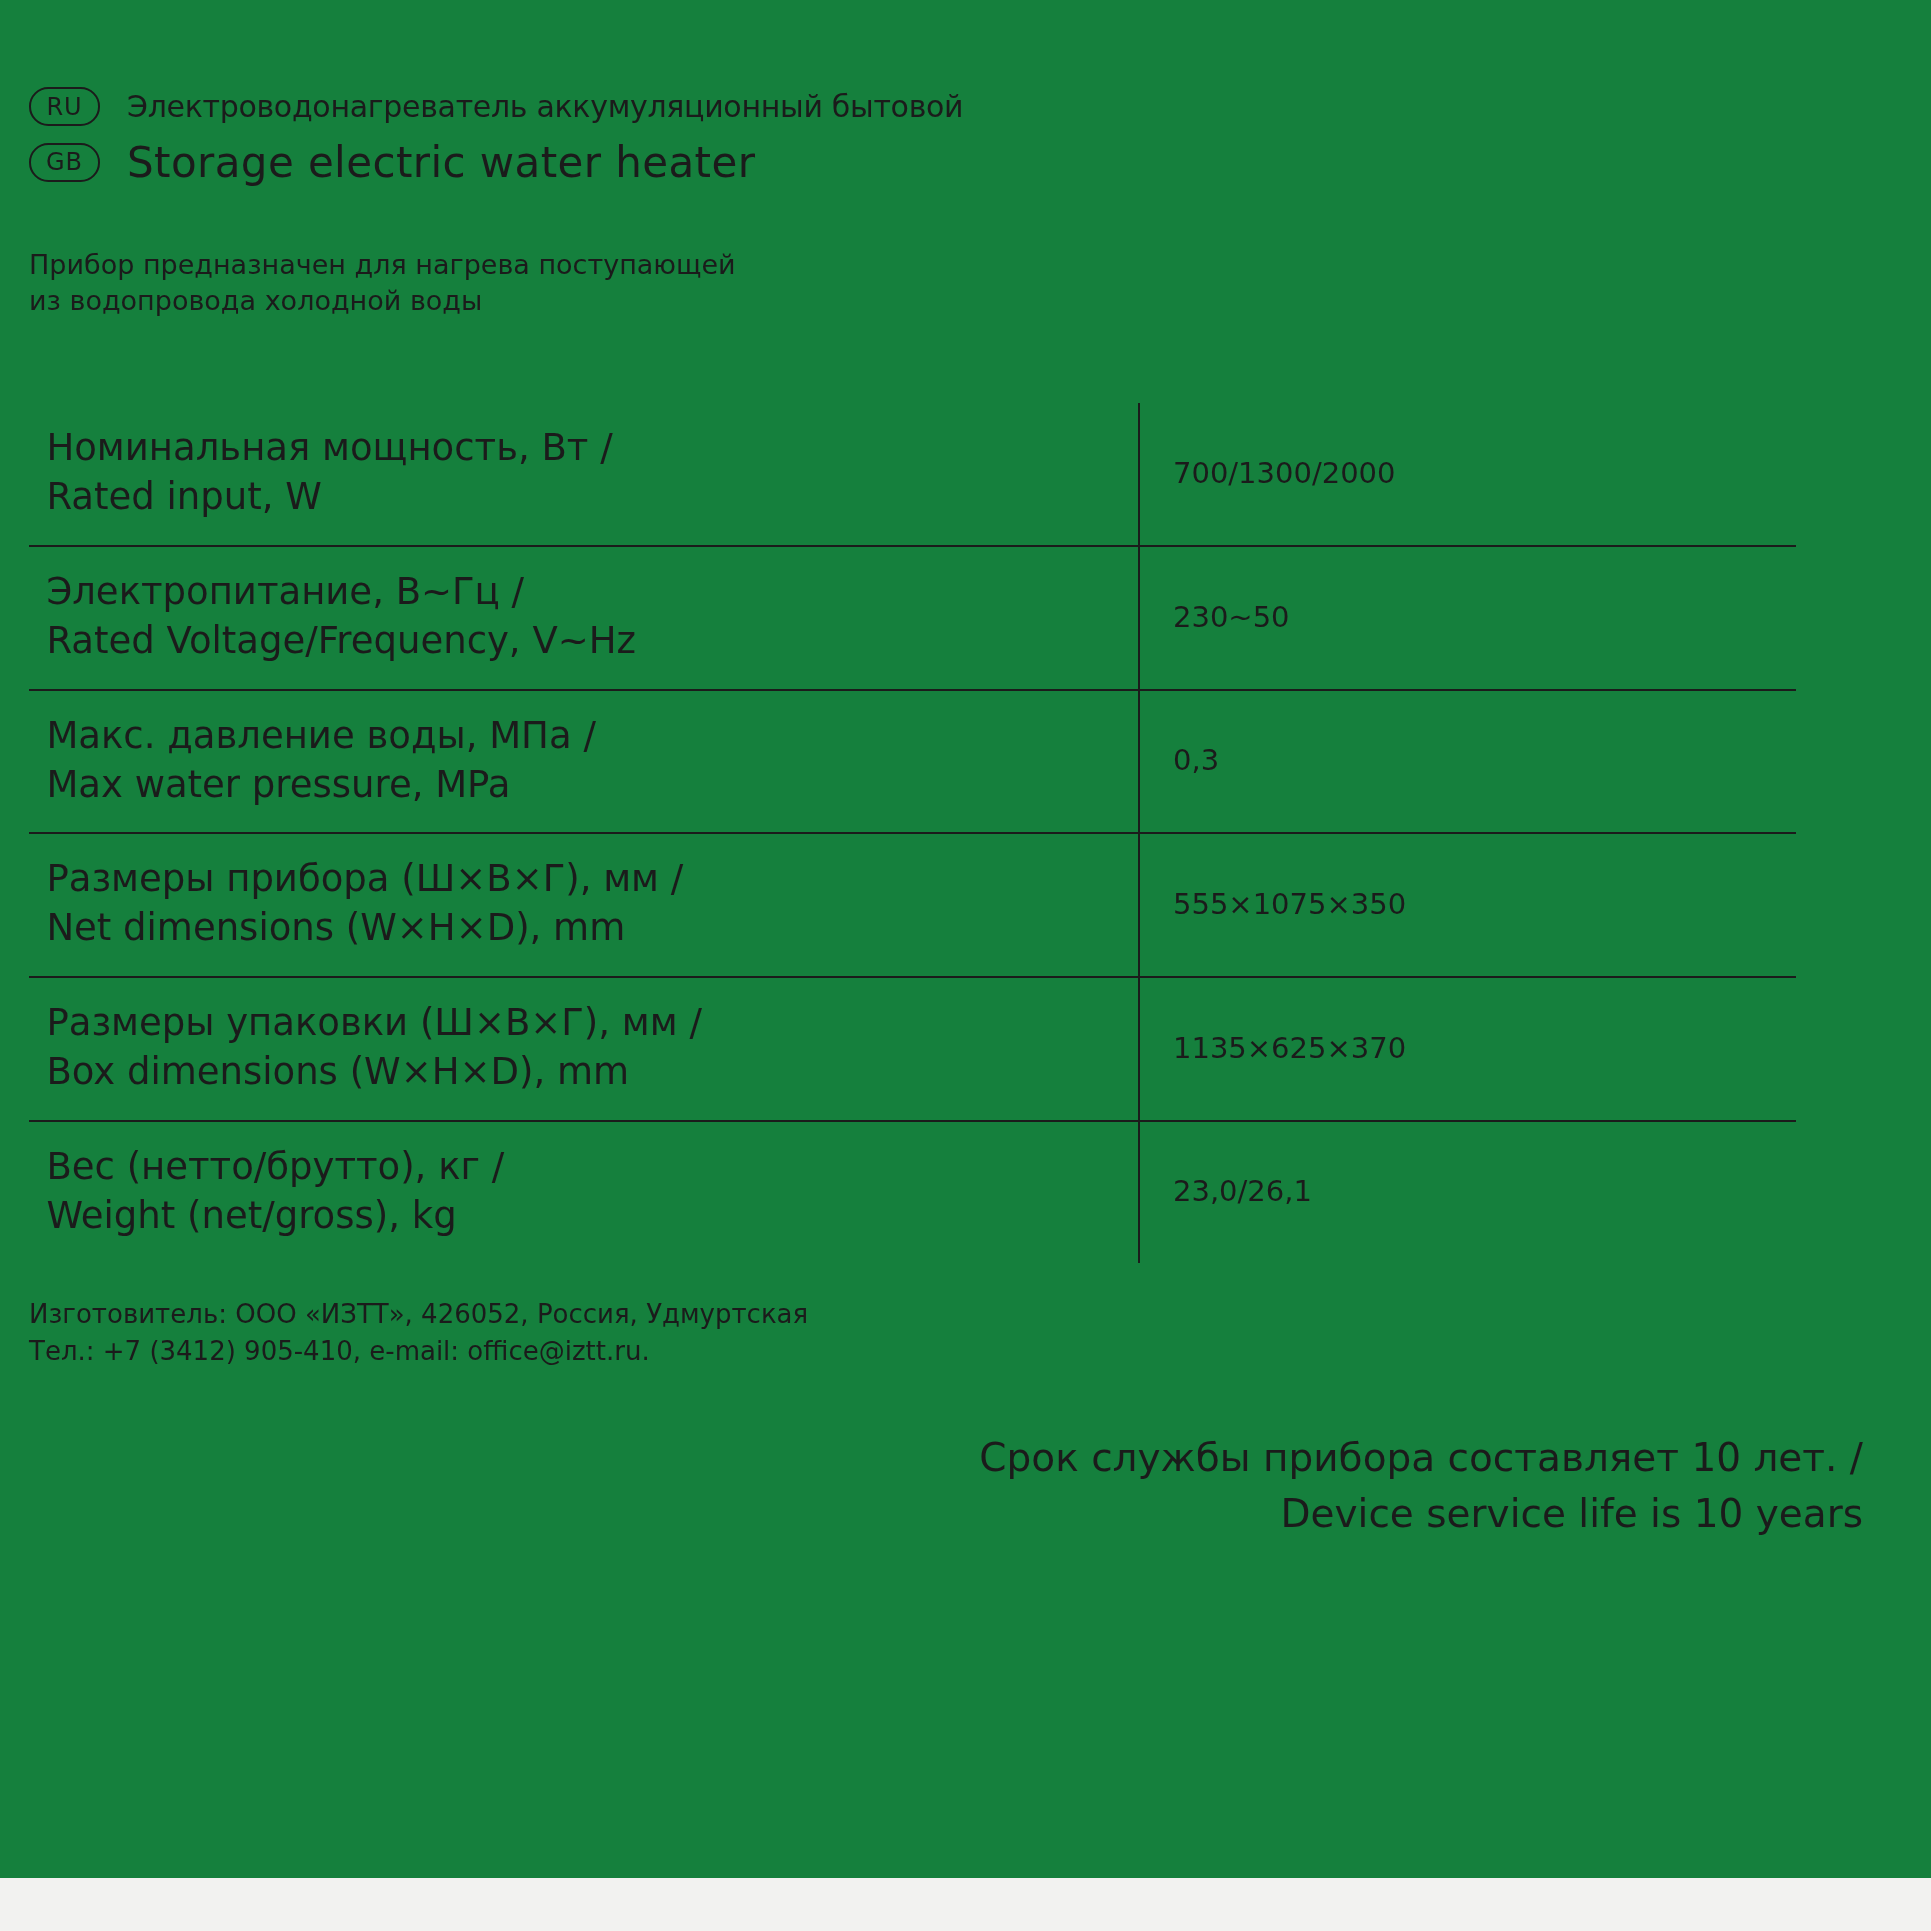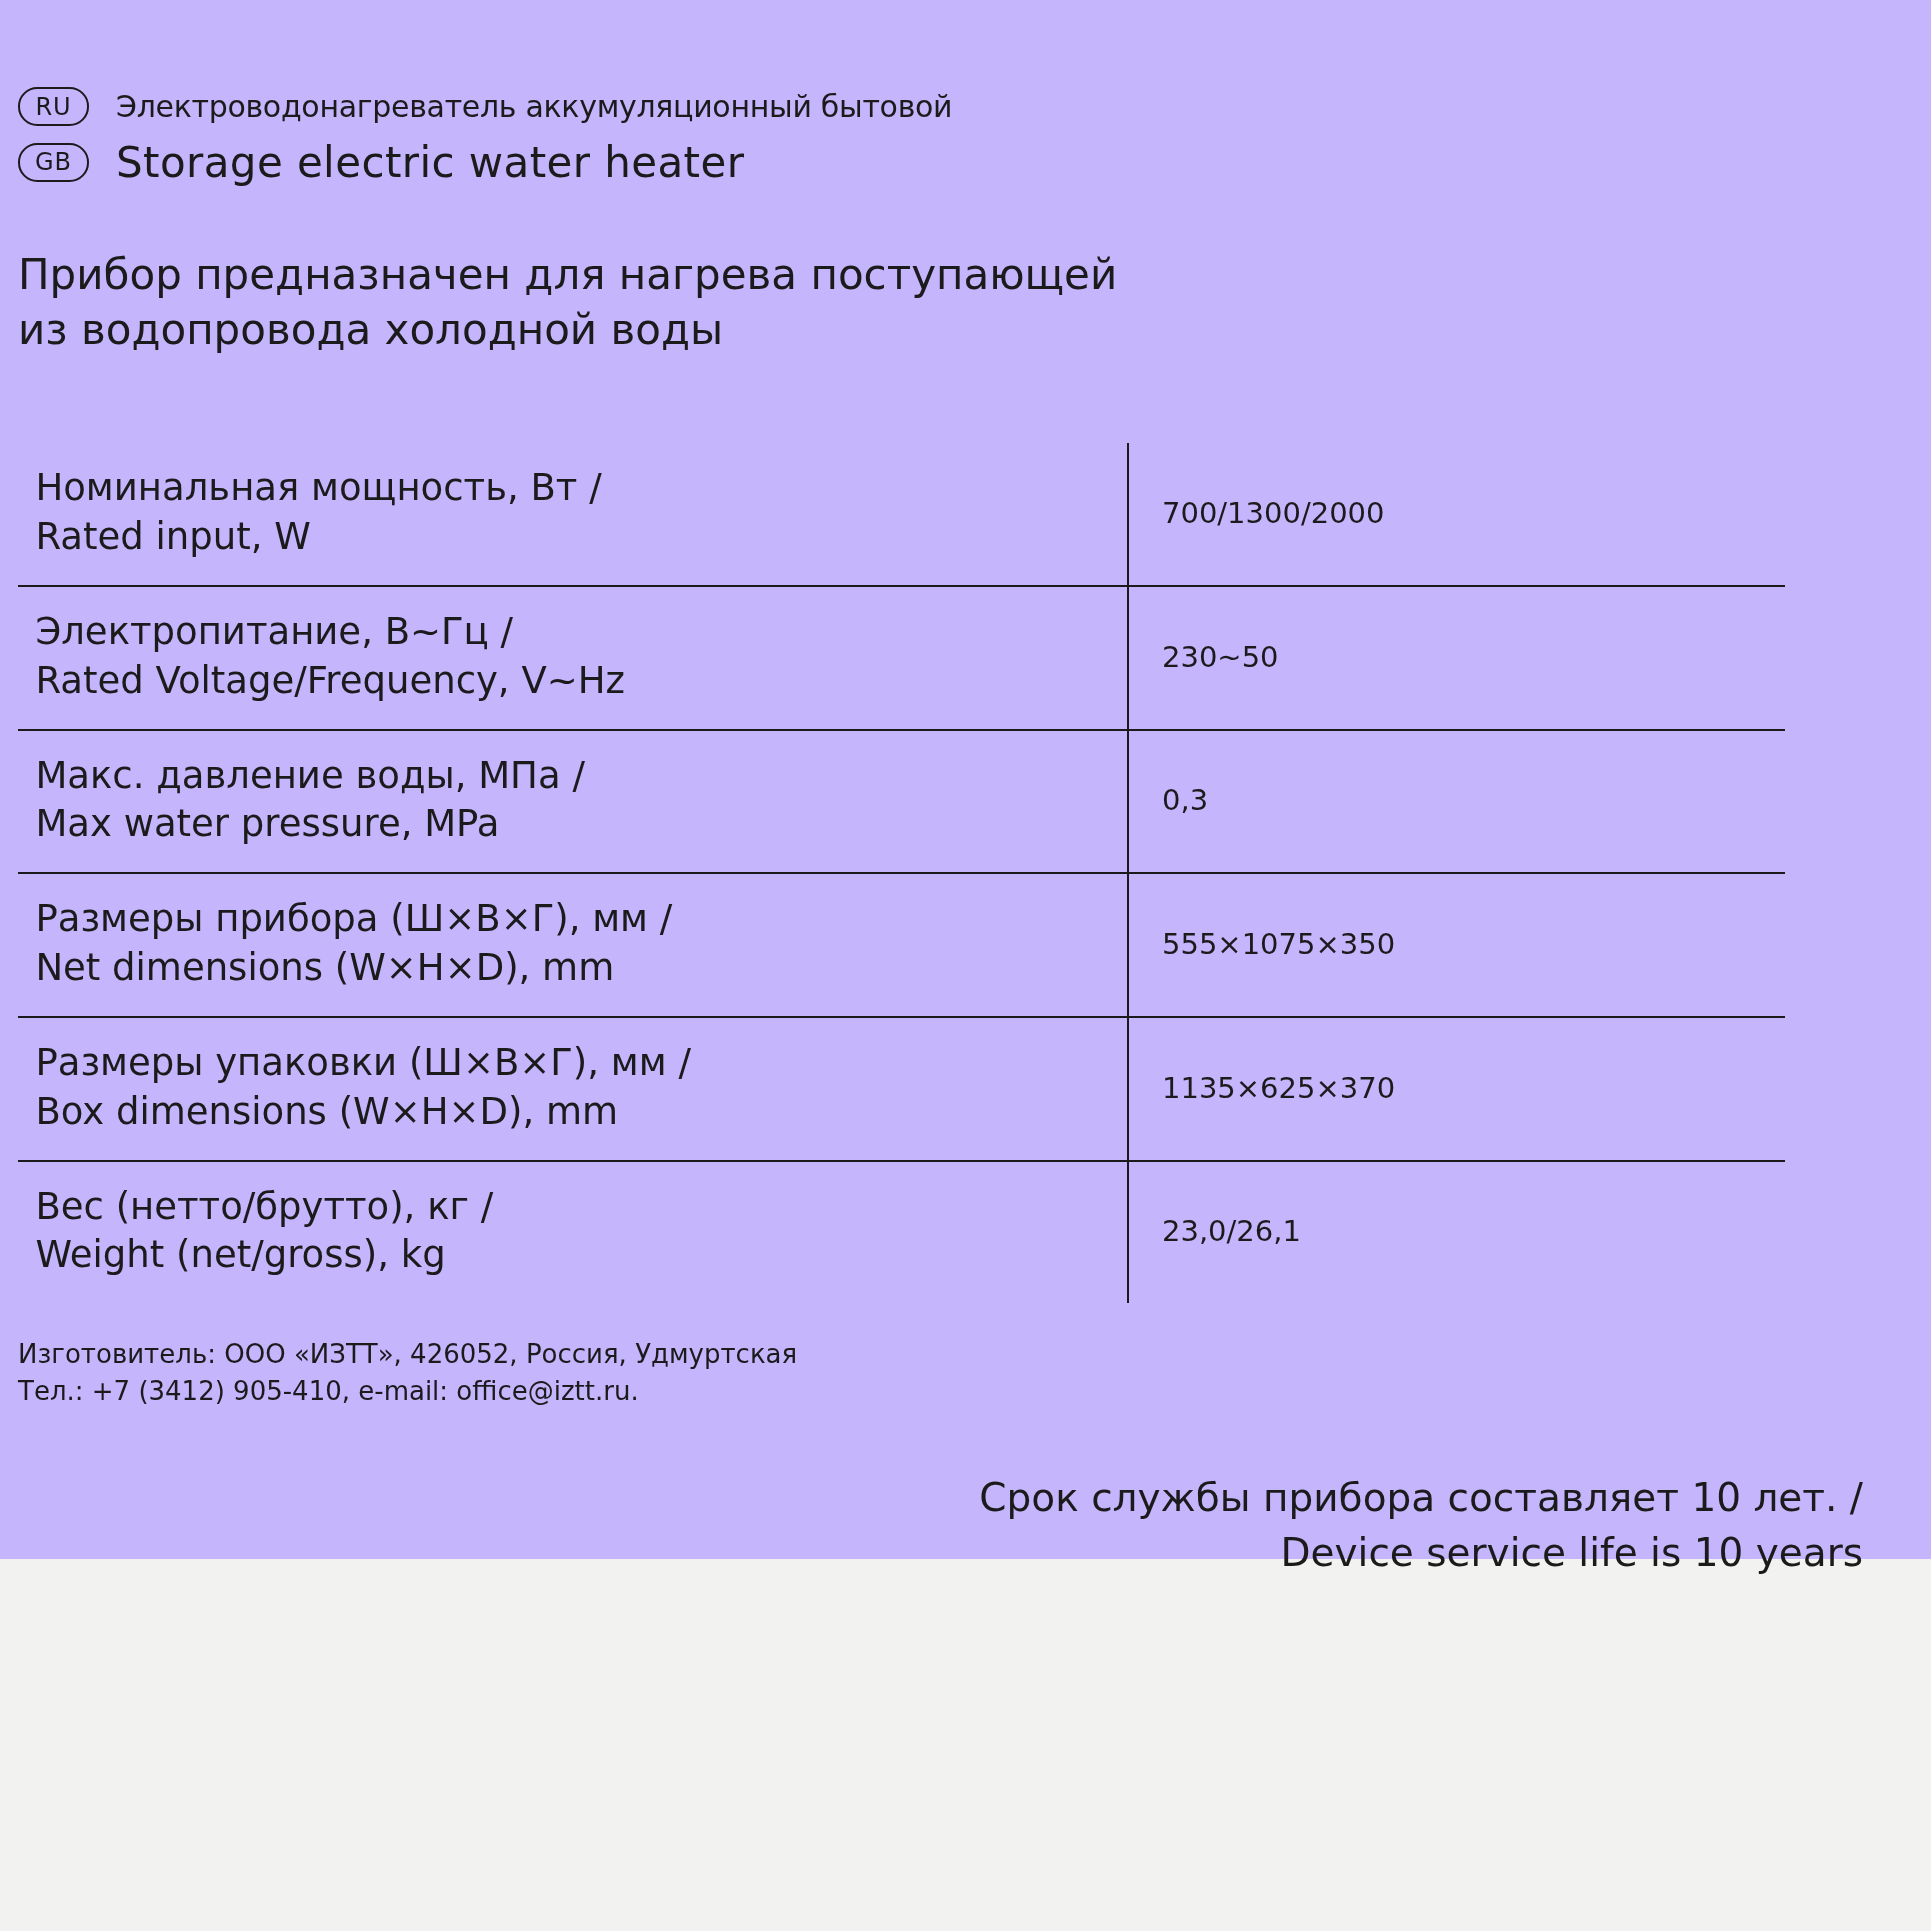--- a/index.html
+++ b/index.html
@@ -10,24 +10,24 @@
   body {
     width: 1931px;
     height: 1931px;
     overflow: hidden;
     font-family: "DejaVu Sans", sans-serif;
     color: #1b1b1b;
   }
   .page {
     position: relative;
     width: 1931px;
-    height: 1559px;
-    background: #c4b5fd;
+    height: 1878px;
+    background: #15803d;
     box-sizing: border-box;
-    padding: 87px 68px 0 18px;
+    padding: 87px 68px 0 29px;
   }
 
   
   .title-block {
     margin-left: 0;
   }
   .title-row {
     display: flex;
     align-items: center;
     margin-bottom: 11.6px;
@@ -52,21 +52,21 @@
     white-space: nowrap;
   }
   .title-en {
     font-size: 42px;
     letter-spacing: 0.4px;
     white-space: nowrap;
   }
 
   .intro {
     margin-top: 60px;
-    font-size: 42px;
+    font-size: 27px;
     line-height: 1.33;
     max-width: 1159px;
   }
 
   
   .spec-table {
     margin-top: 85px;
     width: 1767px;
     border-collapse: collapse;
     table-layout: fixed;

